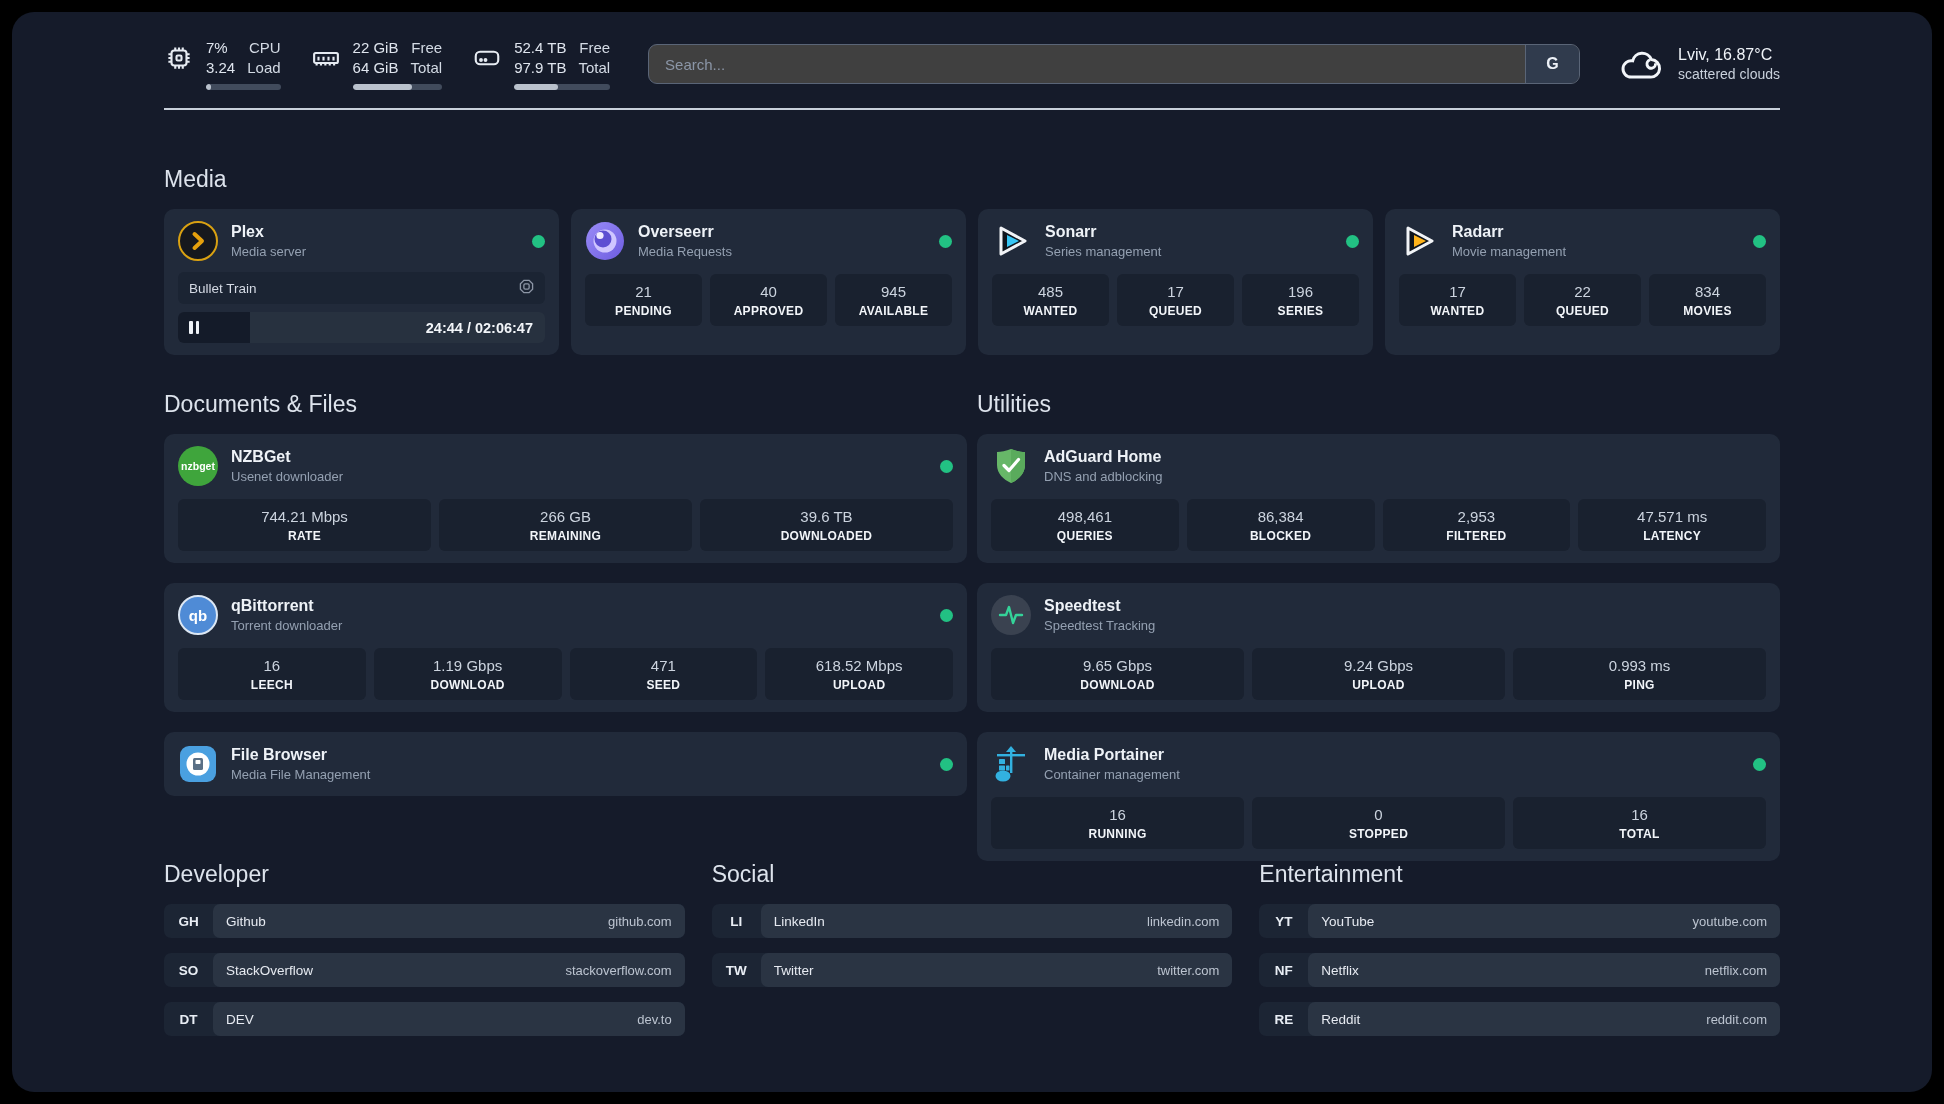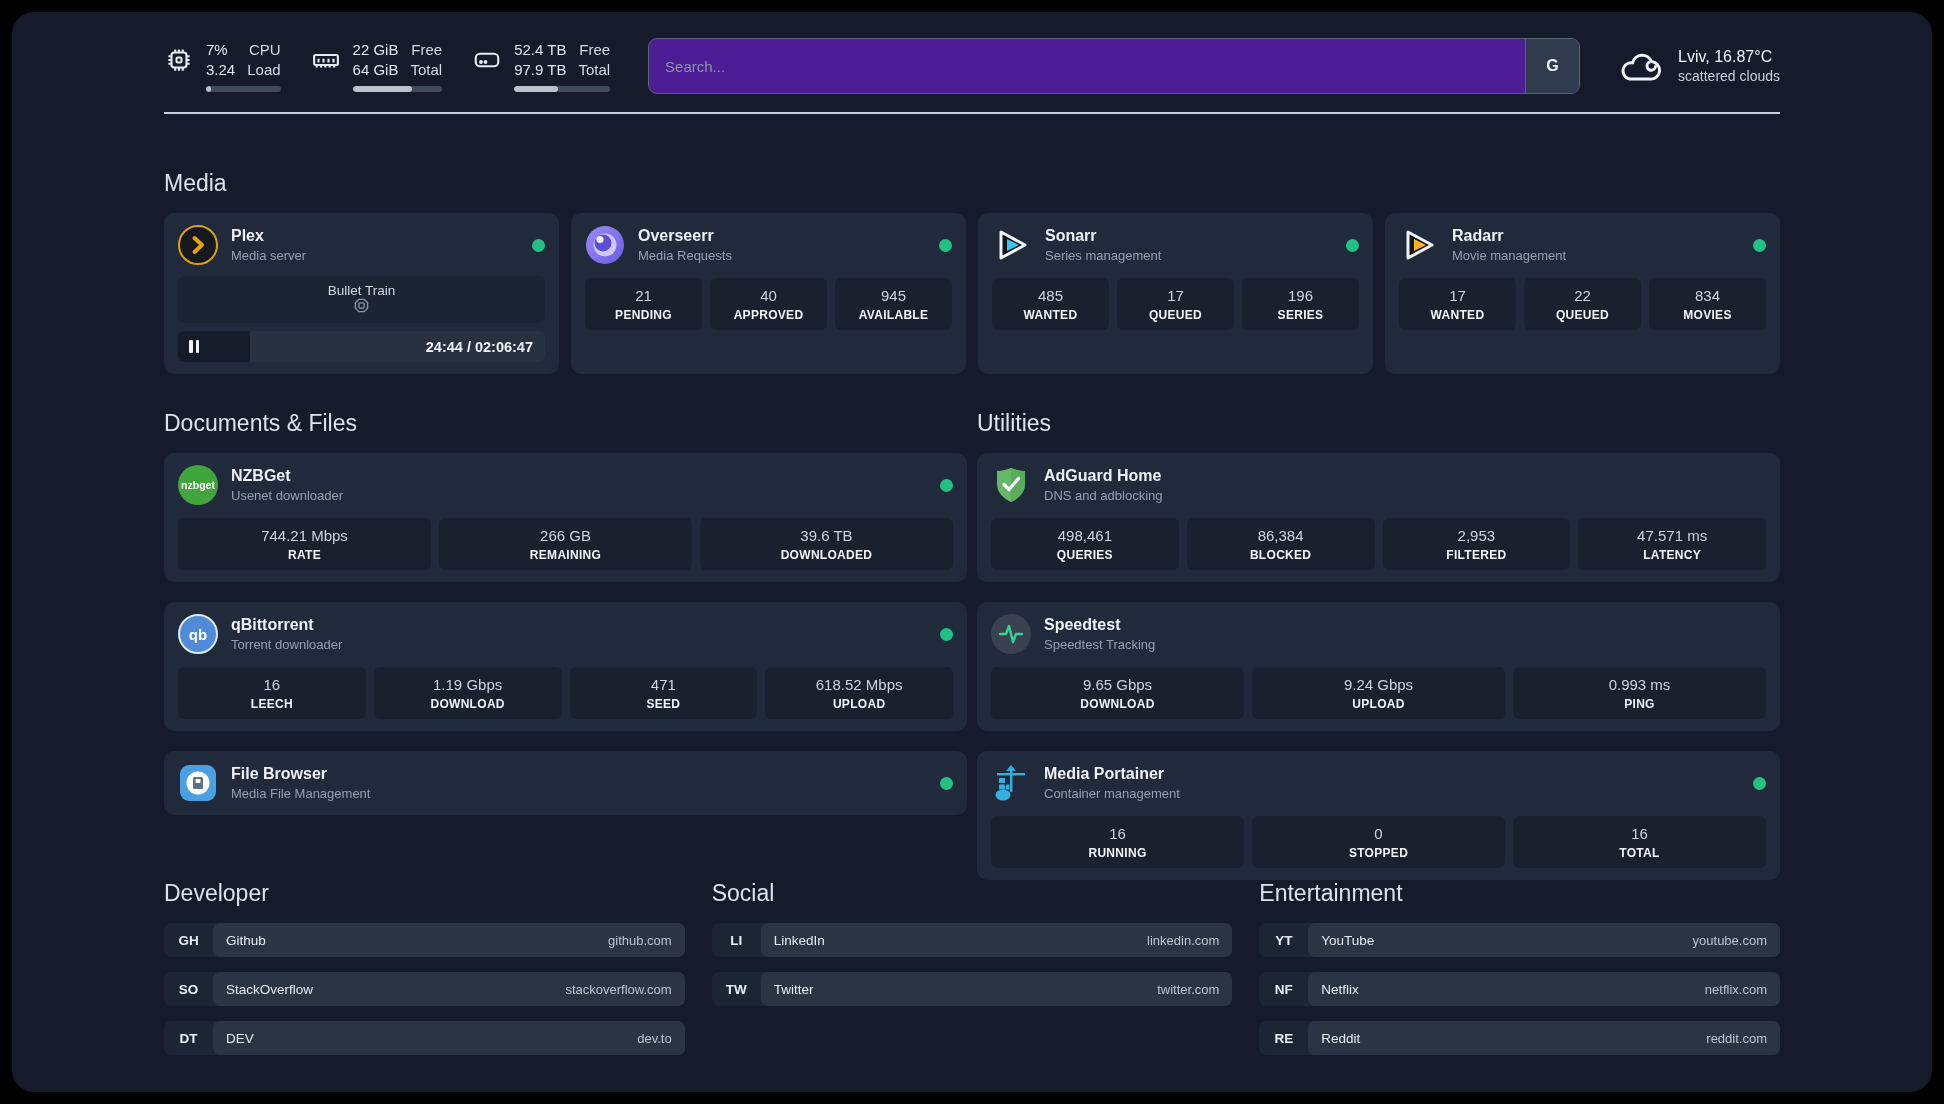--- a/index.html
+++ b/index.html
@@ -11,22 +11,22 @@
   
   .header { display:flex; align-items:center; padding:26px 152px 0 152px; }
   .sys-stats { display:flex; gap:30px; }
   .stat { display:flex; flex-direction:column; }
   .stat-top { display:flex; align-items:center; gap:12px; }
   .stat-icon { width:30px; height:30px; flex:none; color:#e6ebf2; }
   .stat-col { font-size:15px; line-height:1.3; color:#dfe5ee; white-space:nowrap; }
   .stat-col.labels { text-align:right; color:#d3dae4; }
   .stat-bar { margin:7px 0 0 42px; height:6px; border-radius:3px; background:#414b5c; overflow:hidden; }
   .stat-fill { height:100%; background:#b9c1cc; border-radius:3px; }
-  .search-wrap { flex:1; margin:0 38px; display:flex; align-items:stretch; height:56px;
-    border:1px solid #5a6577; border-radius:9px; background:#4c1d95; overflow:hidden; }
+  .search-wrap { flex:1; margin:0 38px; display:flex; align-items:stretch; height:40px;
+    border:1px solid #5a6577; border-radius:9px; background:#404040; overflow:hidden; }
   .search-wrap input { flex:1; background:transparent; border:0; outline:none; color:#dfe5ee;
     font-size:15px; padding:0 16px; font-family:"Liberation Sans", sans-serif; }
   .search-wrap input::placeholder { color:#8b96a7; }
   .search-engine { width:54px; background:#303b4d; border-left:1px solid #5a6577; display:flex;
     align-items:center; justify-content:center; font-size:16px; font-weight:700; color:#edf1f7; cursor:pointer; }
   .weather { display:flex; align-items:center; gap:14px; white-space:nowrap; }
   .weather-icon { width:46px; height:36px; color:#f2f5f9; }
   .weather-line1 { font-size:16px; color:#f0f4f9; }
   .weather-line2 { font-size:14px; color:#c9d1dc; margin-top:2px; }
   .divider { margin:18px 152px 0 152px; border-bottom:2px solid #c8d0da; }
@@ -44,21 +44,21 @@
   .app-icon { width:40px; height:40px; flex:none; display:flex; align-items:center; justify-content:center; }
   .head-text .app-name { font-size:16px; font-weight:700; color:#eef2f7; }
   .head-text .app-desc { font-size:13px; color:#94a0b1; margin-top:3px; }
   .status-dot { margin-left:auto; width:13px; height:13px; border-radius:50%; background:#22c183; flex:none; }
   .tiles { display:flex; gap:8px; margin-top:13px; }
   .tile { flex:1; background:#19212f; border-radius:6px; padding:9px 6px 8px 6px; text-align:center; }
   .tile-value { font-size:15px; color:#ccd4df; }
   .tile-label { font-size:12px; font-weight:700; color:#f2f5f9; letter-spacing:.3px; margin-top:4px; }
   
   .np-title-row { margin-top:11px; display:flex; align-items:center; justify-content:space-between;
-    background:#1b2433; border-radius:6px; padding:7px 11px; font-size:13.5px; color:#d4dae4;flex-direction:column; }
+    background:#1b2433; border-radius:6px; padding:7px 11px; font-size:13.5px; color:#d4dae4; }
   .np-progress { position:relative; margin-top:8px; height:31px; background:#27313f;
     border-radius:6px; overflow:hidden; display:flex; align-items:center; }
   .np-elapsed { position:absolute; left:0; top:0; bottom:0; background:#141b29; }
   .np-pause { position:relative; z-index:1; margin-left:11px; display:flex; gap:3px; cursor:pointer; }
   .np-pause i { display:block; width:3.5px; height:13px; background:#eef2f7; border-radius:1px; }
   .np-time { position:relative; z-index:1; margin-left:auto; padding-right:12px;
     font-size:14.5px; font-weight:700; color:#f2f5f9; }
   
   .circle-icon { width:40px; height:40px; border-radius:50%; display:flex; align-items:center; justify-content:center; }
   .plex-circle { background:#16181d; border:2.5px solid #d9a112; }

